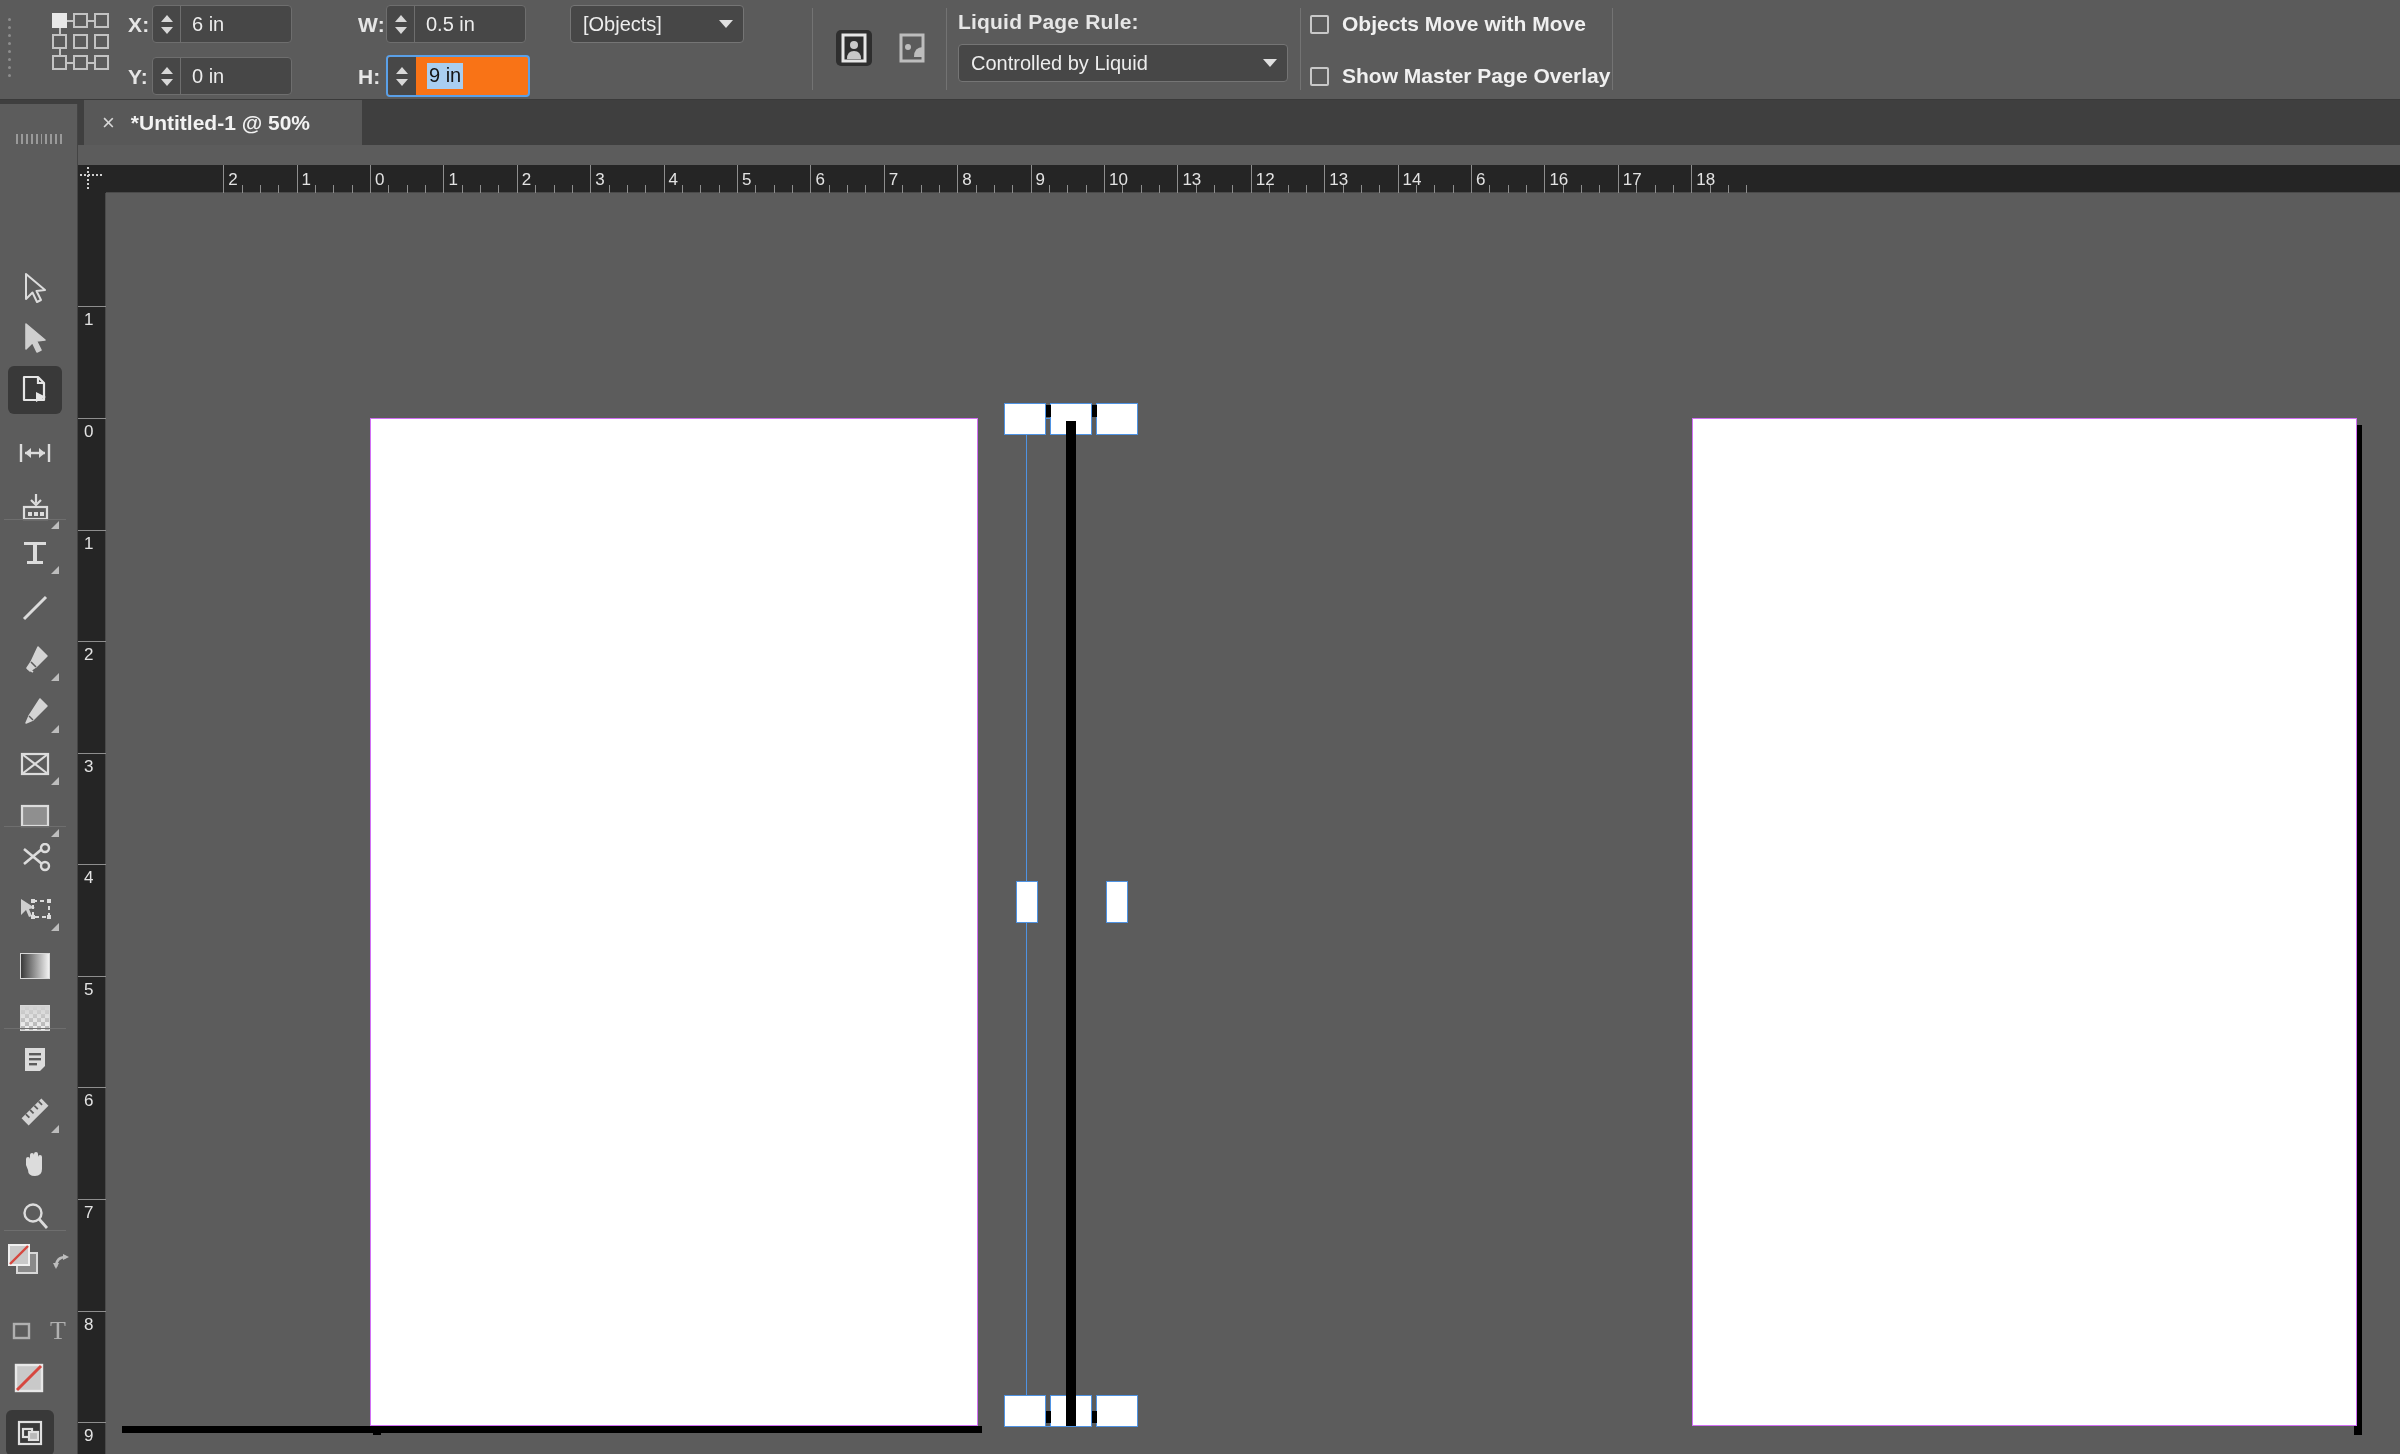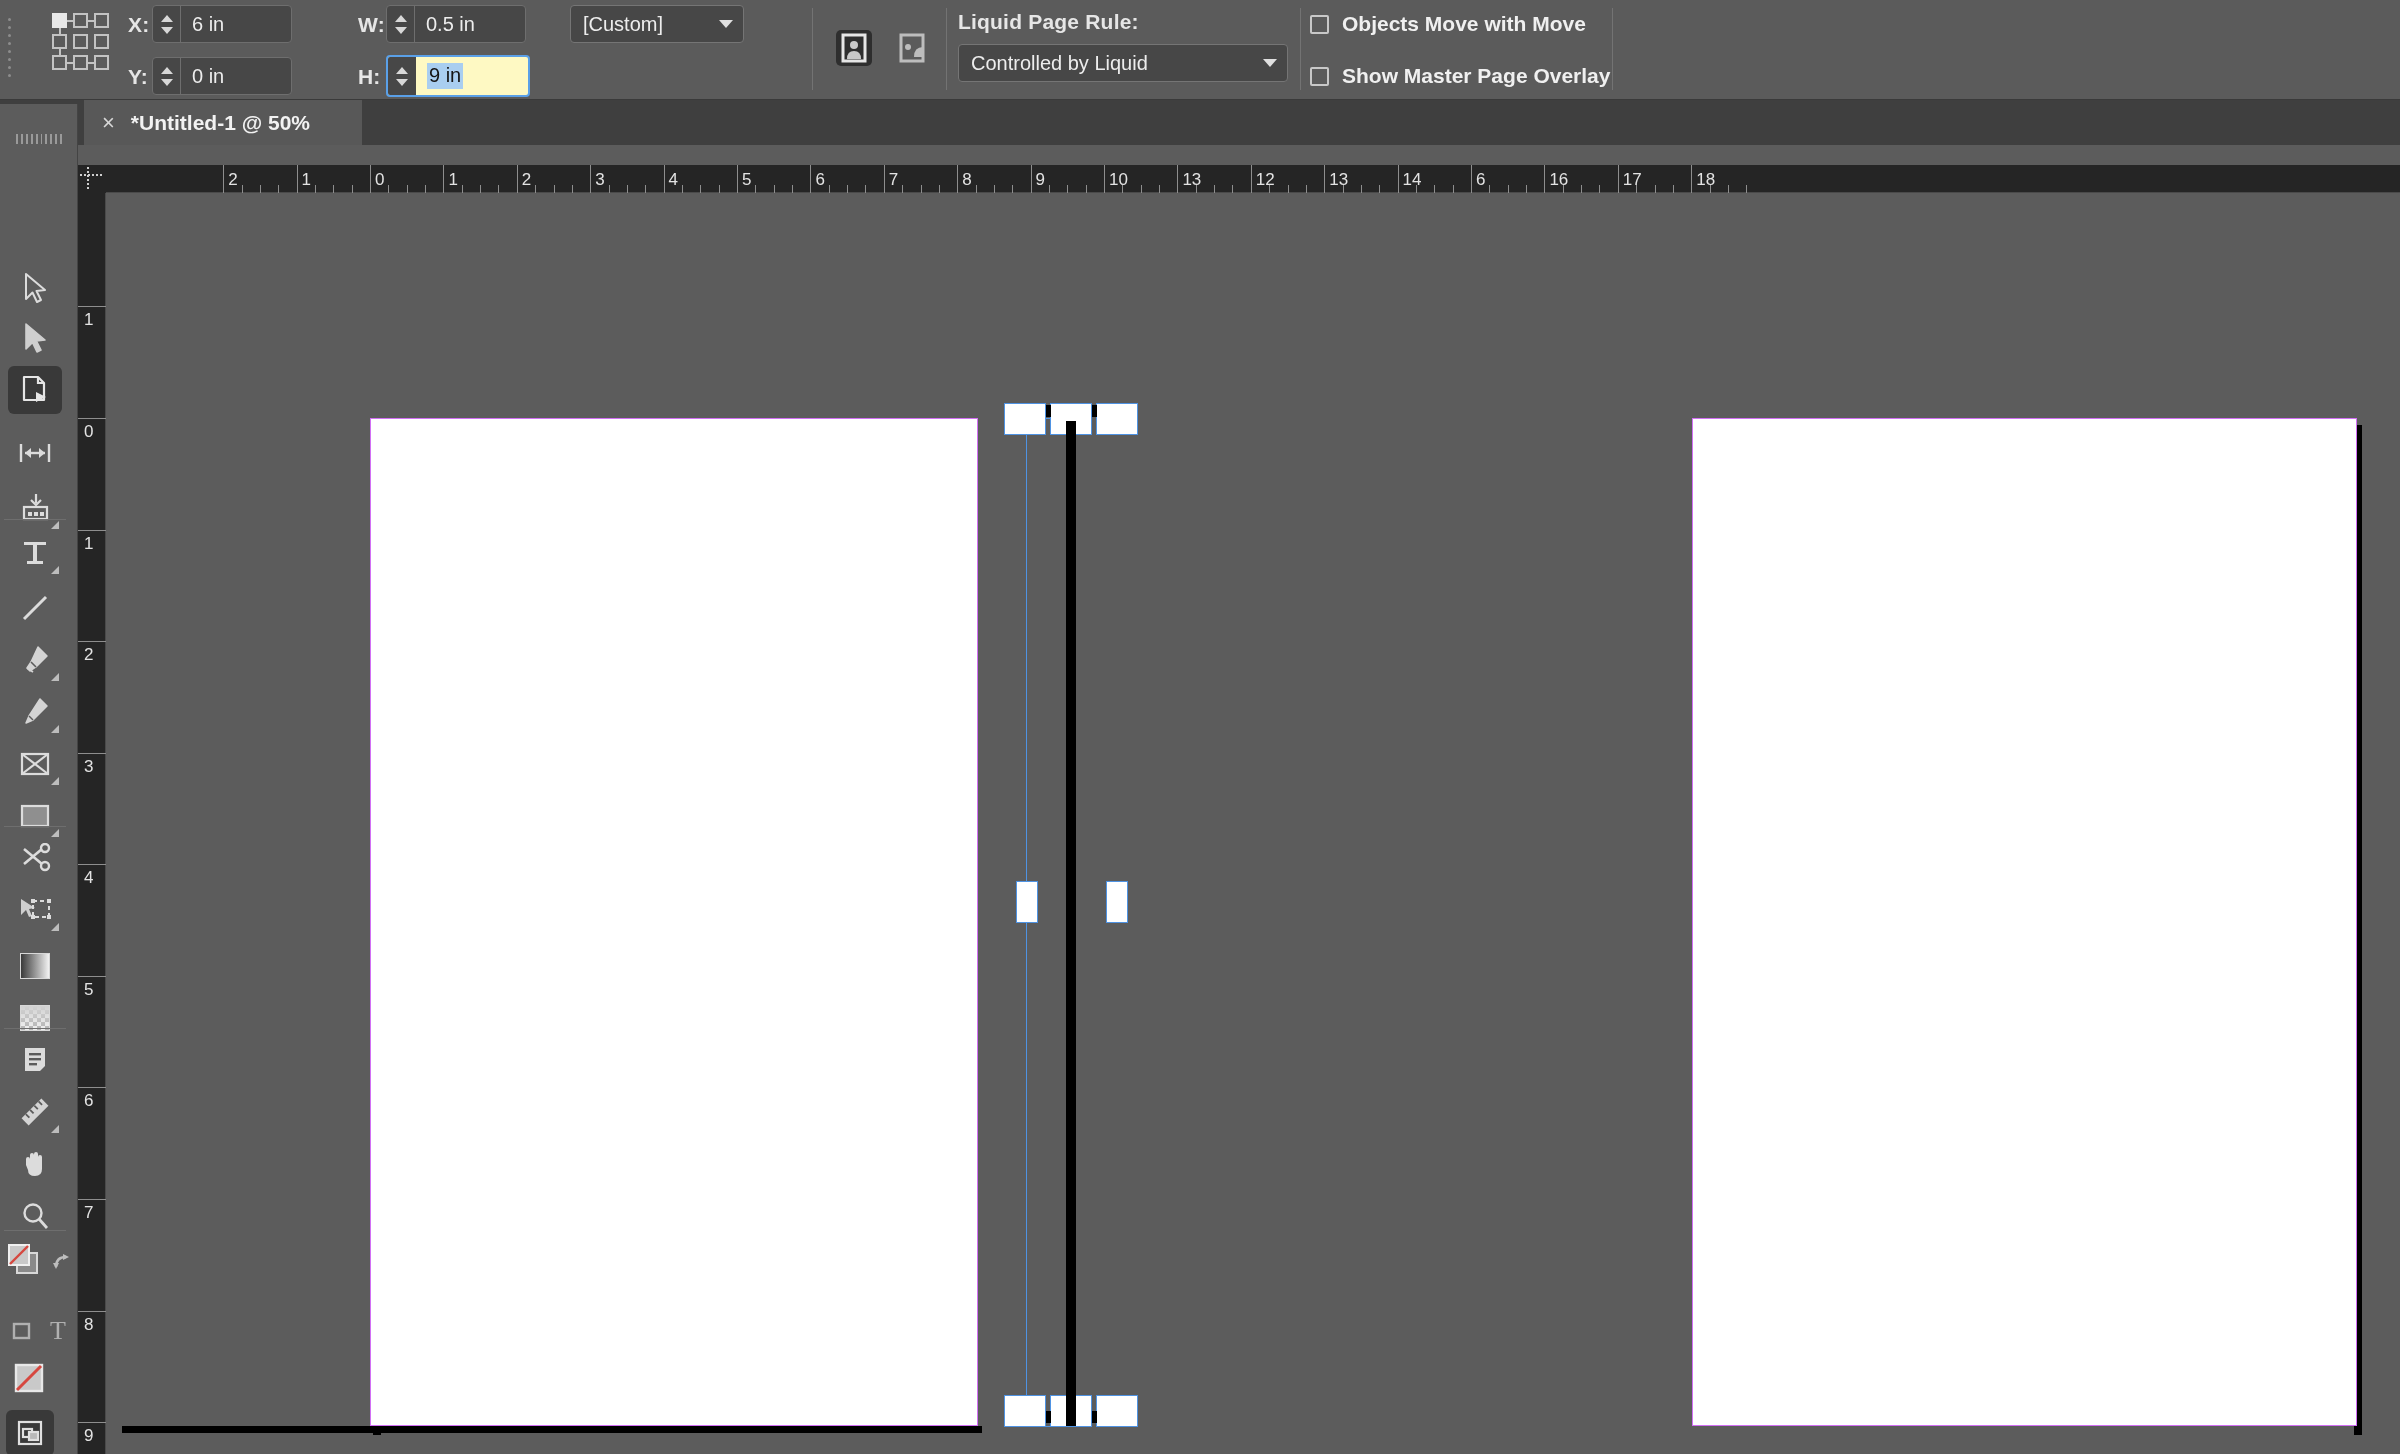--- a/index.html
+++ b/index.html
@@ -54,21 +54,21 @@
   .numfield .stepper .car {
     width: 0; height: 0; border-left: 6px solid transparent; border-right: 6px solid transparent;
   }
   .numfield .stepper .up { border-bottom: 7px solid #d8d8d8; }
   .numfield .stepper .dn { border-top: 7px solid #d8d8d8; }
   .numfield .val {
     flex: 1; color: #ededed; font-size: 20px;
     display: flex; align-items: center; padding-left: 11px;
   }
   .numfield.focused {
-    background: #fef9c3; border: 2px solid #5aa0e8;
+    background: #f97316; border: 2px solid #5aa0e8;
   }
   .numfield.focused .val { color: #141414; }
   .numfield.focused .val span.sel {
     background: #a9cef0; color: #141414; padding: 1px 2px 2px 2px;
   }
   .numfield.focused .stepper { border-right: none; background: #474747;
      border-radius: 2px 0 0 2px; }
 
   
   .combo {
@@ -273,21 +273,21 @@
     <div class="stepper">
         <div class="car up"></div>
         <div class="car dn"></div>
       </div>
     <div class="val">
         <span class="sel">9 in</span>
       </div>
   </div>
 
   <div class="combo" style="left:570px;top:5px;width:174px;">
-    <div class="ctext">[Custom]</div>
+    <div class="ctext">[Objects]</div>
     <div class="chev"></div>
   </div>
 
   <div class="vsep" style="left:812px;top:8px;height:82px;"></div>
 
   <div class="orient-btn active" style="left:836px;top:30px;">
     <svg width="26" height="30" viewBox="0 0 26 30">
       <rect x="2" y="2" width="22" height="26" fill="none" stroke="#e6e6e6" stroke-width="3"></rect>
       <circle cx="13" cy="12" r="4" fill="#c9c9c9"></circle>
       <path d="M6 26 q0-8 7-8 q7 0 7 8 z" fill="#c9c9c9"></path>

